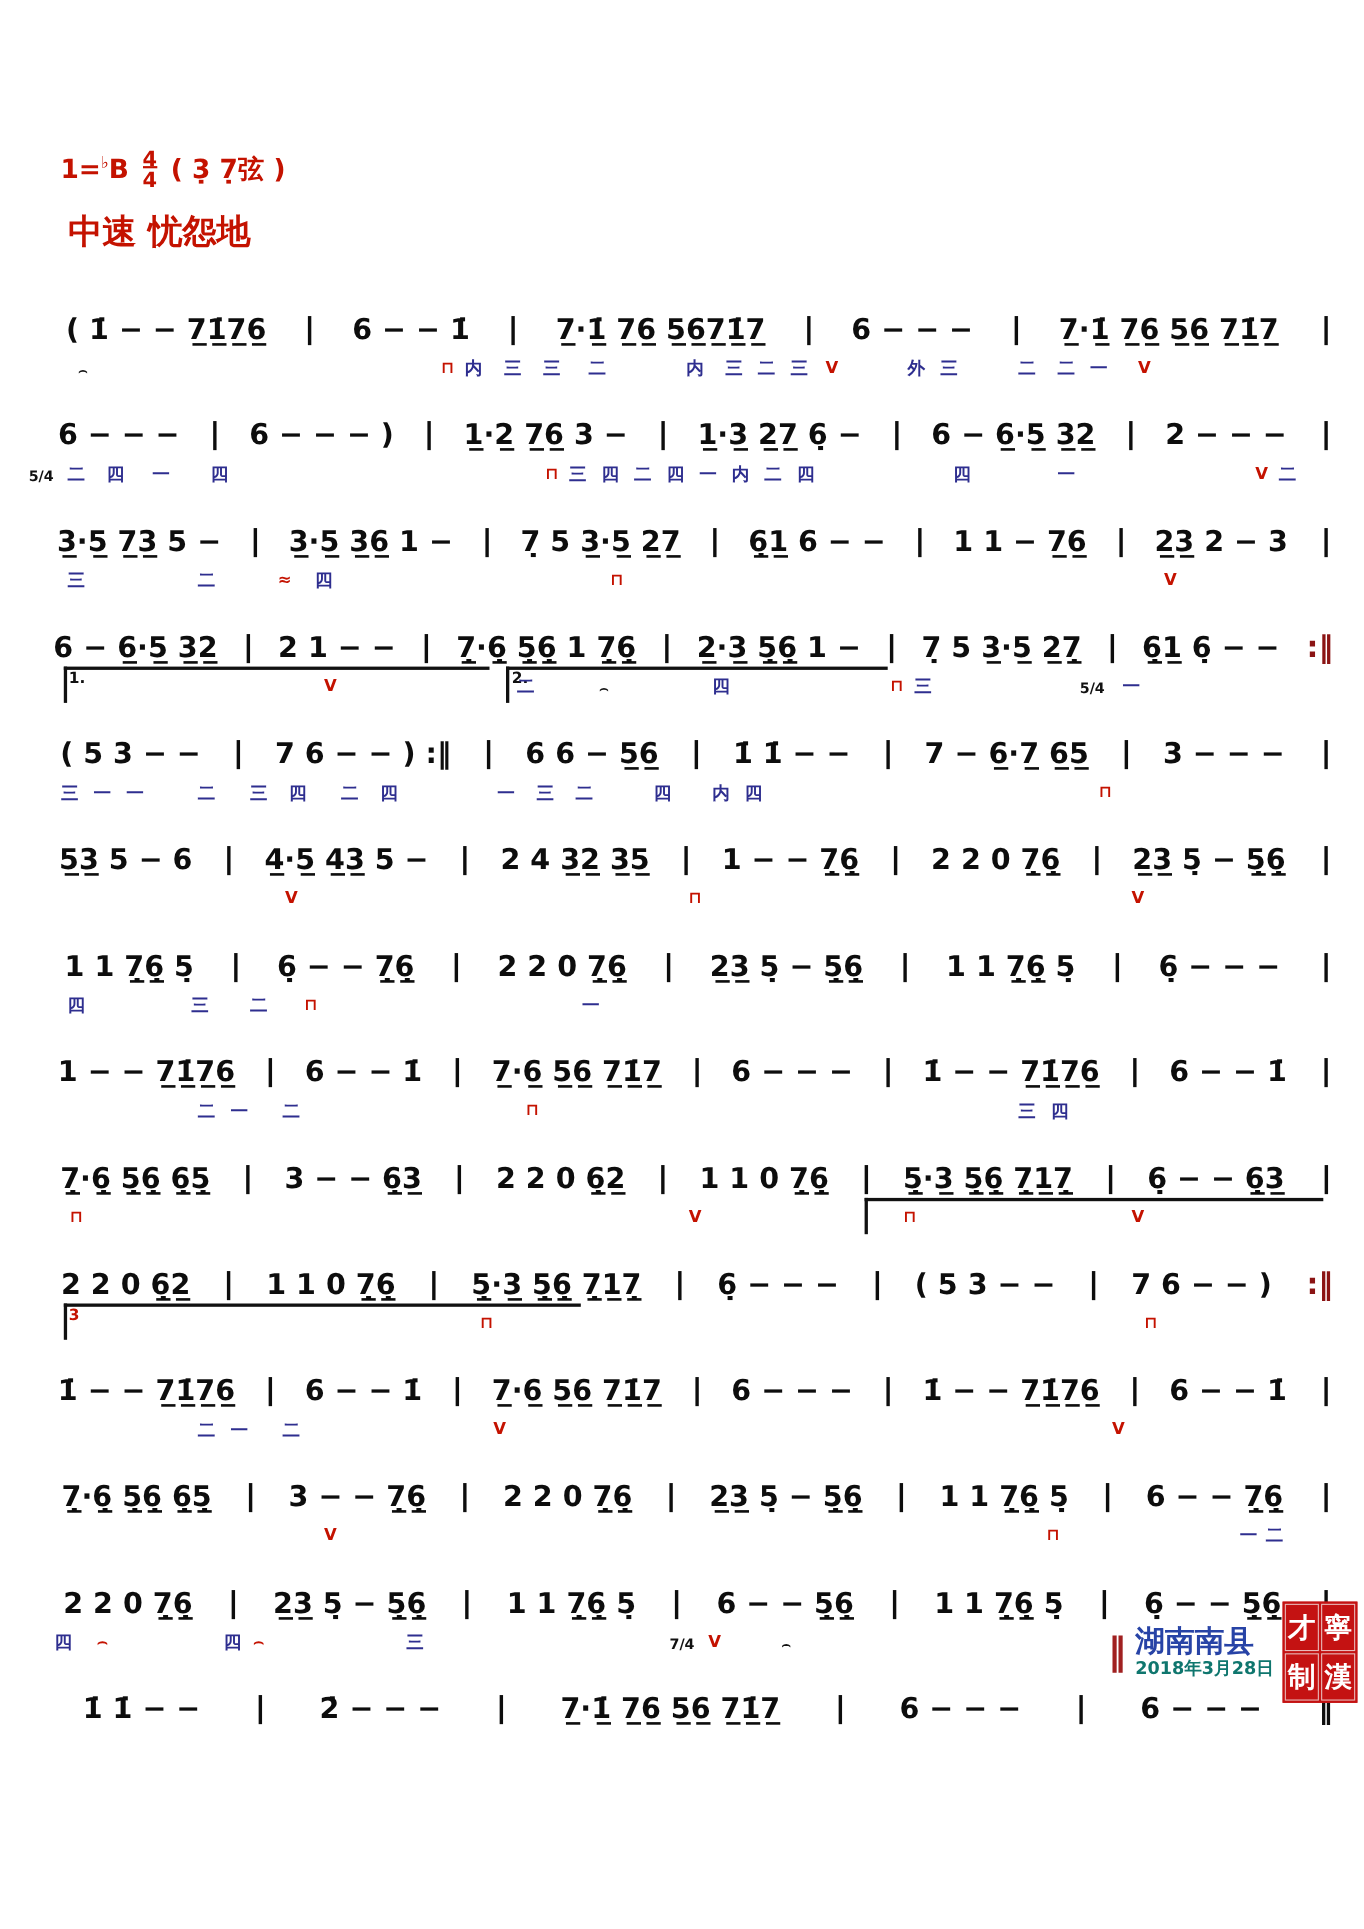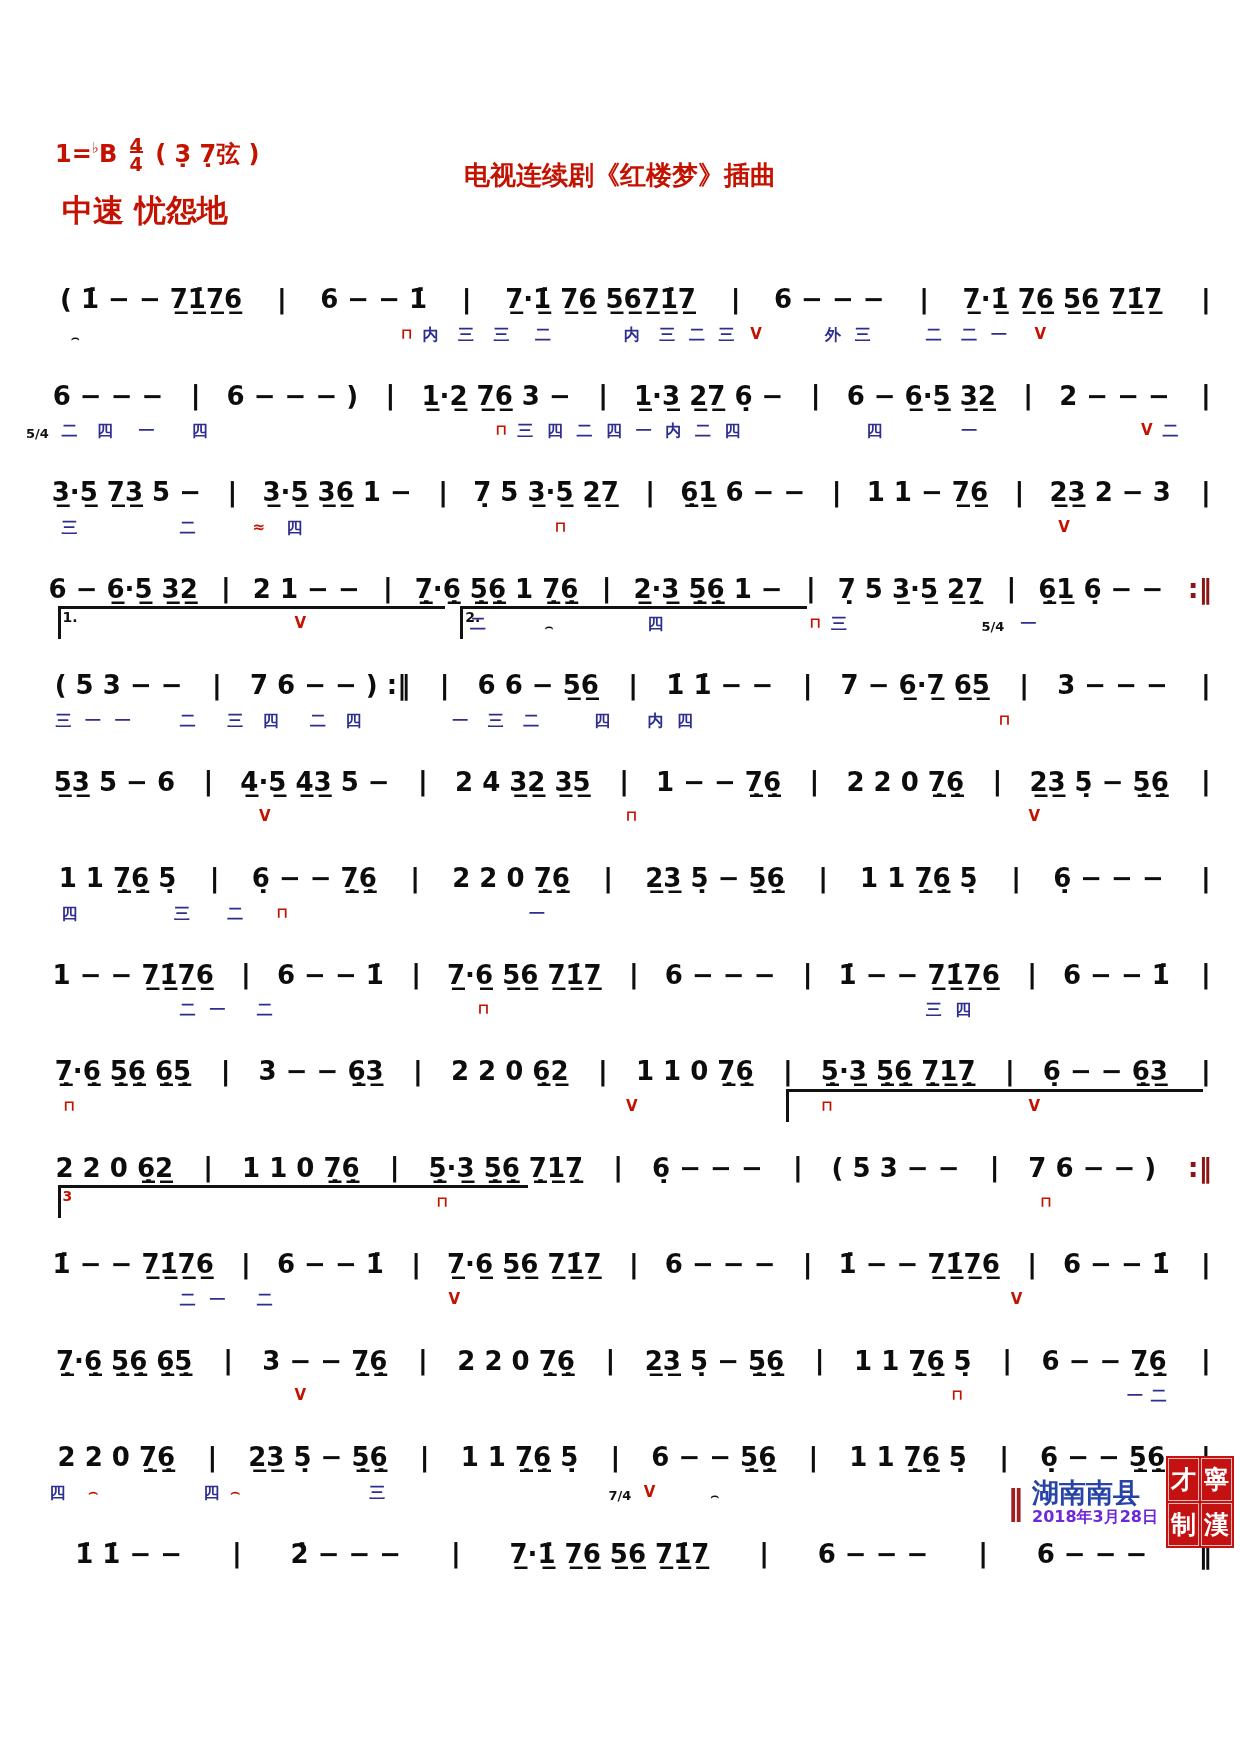--- a/index.html
+++ b/index.html
@@ -22,21 +22,21 @@
   #systems{position:absolute;top:222px;left:28px;right:28px;}
   .system{position:relative;height:96.5px;}
   .marksrow{position:absolute;top:2px;left:0;right:0;height:30px;}
   .mark{position:absolute;top:6px;transform:translateX(-50%);font-weight:bold;font-size:16px;line-height:1;}
   .mark.r{color:#c41200;font-size:15px;}
   .mark.b{color:#2e2e8f;}
   .mark.k{color:#111;font-size:13px;top:10px;}
   .volta{position:absolute;top:-2px;height:30px;border-top:3px solid #111;border-left:3px solid #111;}
   .volta .vlabel{position:absolute;left:2px;top:0px;font-size:14px;font-weight:bold;color:#111;}
   .volta.redlab .vlabel{color:#c41200;}
-  .bars{position:absolute;left:0;right:0;bottom:4px;display:flex;align-items:center;}
+  .bars{position:absolute;left:0;right:0;bottom:4px;display:flex;align-items:flex-end;}
   .bar{flex:1 1 auto;text-align:center;white-space:nowrap;font-size:26px;font-weight:bold;color:#0d0d0d;}
   .bardiv{flex:0 0 14px;text-align:center;font-size:27px;font-weight:bold;color:#0d0d0d;}
   .endbar{flex:0 0 auto;font-size:27px;font-weight:bold;color:#0d0d0d;padding-left:4px;}
   .endbar.rep{color:#8b1414;}
   .credits-end{position:absolute;right:6px;top:1456px;display:flex;align-items:center;gap:8px;}
   .credits-end .dbl{color:#a02020;font-size:34px;font-weight:bold;}
   .credits-end .ctext{text-align:left;line-height:1.1;}
   .credits-end .place{font-size:27px;font-weight:bold;}
   .credits-end .date{font-size:16px;font-weight:bold;}
   .seal{
@@ -59,21 +59,20 @@
     <span>1=</span><sup>♭</sup><span>B</span>
     <span class="frac">
       <span class="num">4</span><br>
       <span class="den">4</span>
     </span>
     <span>( 3̣ 7̣弦 )</span>
   </div>
 
   <div class="tempo red">中速  忧怨地</div>
 
-  <div class="subtitle red">电视连续剧《红楼梦》插曲</div>
 
 
   <div id="systems">
       <div class="system">
         <div class="marksrow"></div>
         <div class="bars">
           <span class="bar">( 1̇ − − 7̲1̲̇7̲6̲</span>
           <span class="bardiv">∣</span>
           <span class="bar">6 − − 1̇</span>
           <span class="bardiv">∣</span>
@@ -427,21 +426,21 @@
           <span class="bar">6 − − −</span>
           <span class="endbar">‖</span>
         </div>
       </div>
     </div>
 
   <div class="credits-end">
     <span class="dbl">‖</span>
     <span class="ctext">
       <div class="place" style="color:#2743a6;">湖南南县</div>
-      <div class="date" style="color:#6d28d9;">2018年3月28日</div>
+      <div class="date" style="color:#0f766e;">2018年3月28日</div>
     </span>
     <span class="seal" id="seal">
         <span>才</span>
         <span>寧</span>
         <span>制</span>
         <span>漢</span>
       </span>
   </div>
 
 </div>

